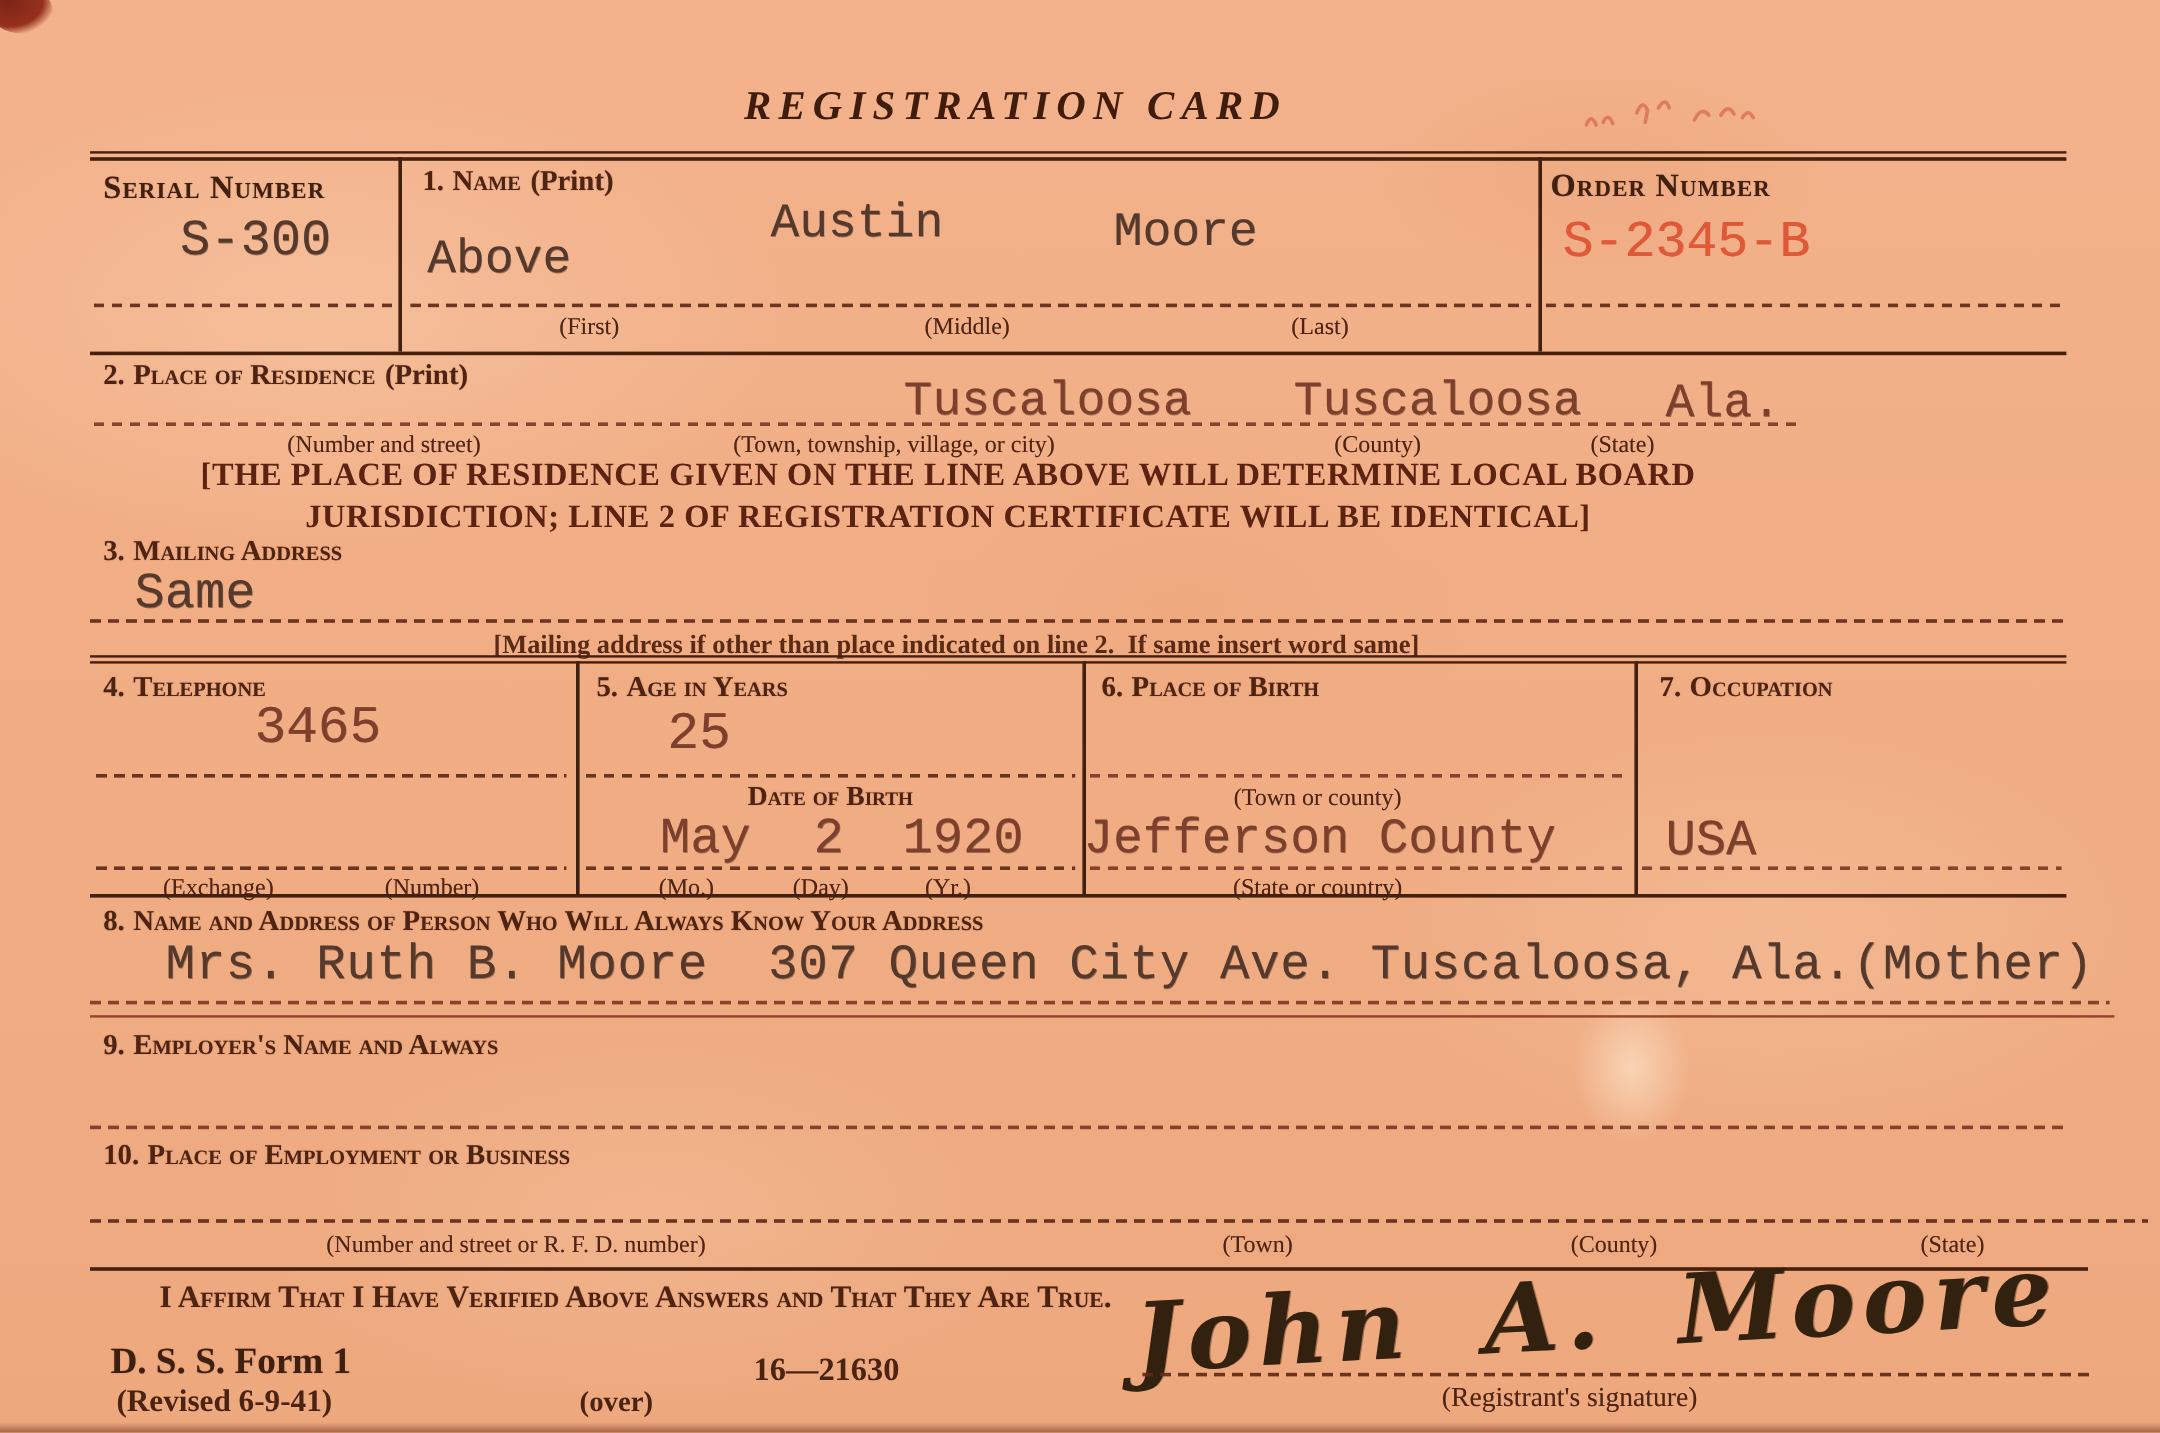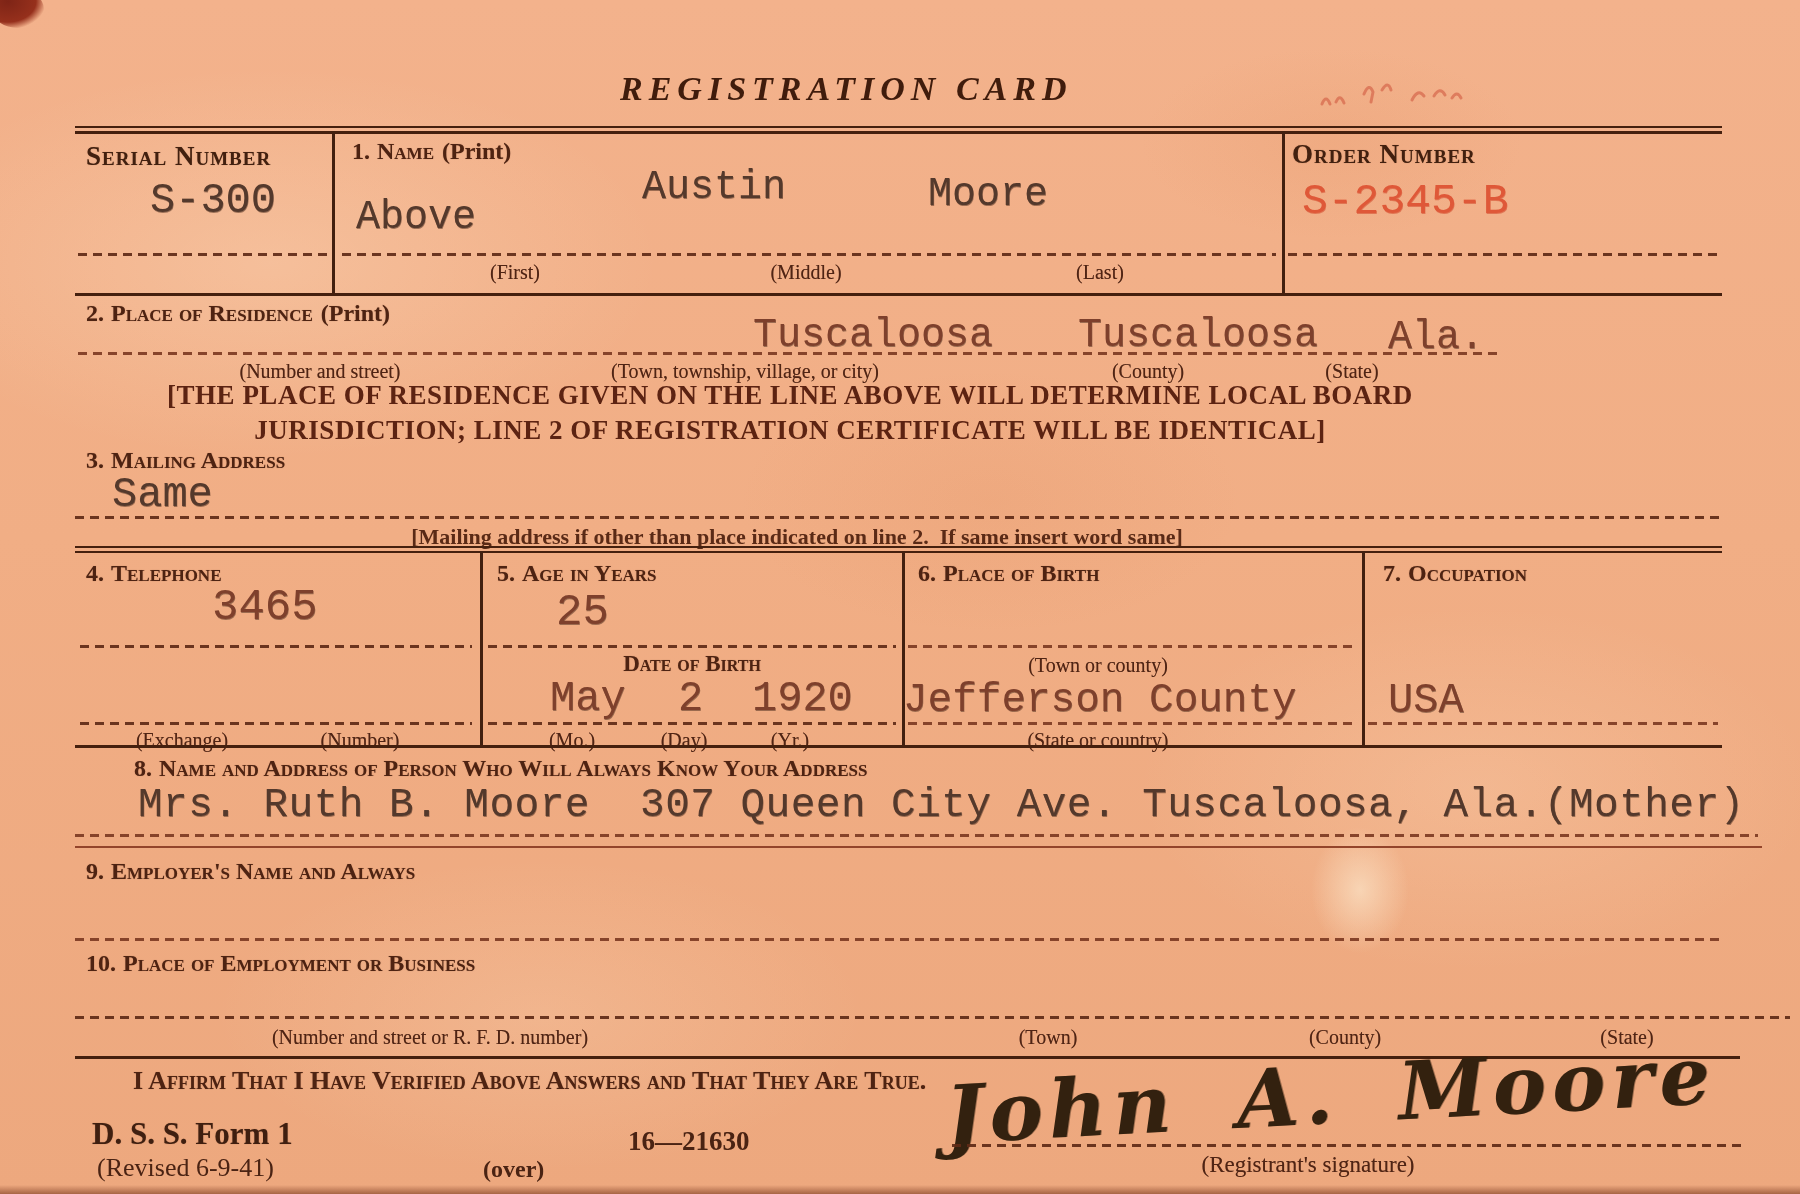--- a/index.html
+++ b/index.html
@@ -79,21 +79,21 @@
   <div class="abs typed" style="left:642px;top:168px;">Austin</div>
   <div class="abs typed" style="left:928px;top:175px;">Moore</div>
 
   <div class="abs lbl heavy sc" style="left:1292px;top:139px;">Order Number</div>
   <div class="abs typed t-orange" style="left:1302px;top:180px;font-size:43px;">S-2345-B</div>
 
   <div class="abs dash" style="left:78px;top:253px;width:250px;"></div>
   <div class="abs dash" style="left:342px;top:253px;width:934px;"></div>
   <div class="abs dash" style="left:1288px;top:253px;width:432px;"></div>
 
-  <div class="abs cap ctr" style="left:515px;top:261px;">(First)</div>
+  <div class="abs cap ctr" style="left:491px;top:261px;">(First)</div>
   <div class="abs cap ctr" style="left:806px;top:261px;">(Middle)</div>
   <div class="abs cap ctr" style="left:1100px;top:261px;">(Last)</div>
 
   <div class="abs hline" style="left:75px;top:293px;width:1647px;"></div>
 
   <div class="abs lbl" style="left:86px;top:300px;">
     <span class="num">2.</span><span class="sc">Place of Residence</span><span class="suffix">(Print)</span>
   </div>
   <div class="abs typed t-red" style="left:753px;top:316px;">Tuscaloosa</div>
   <div class="abs typed t-red" style="left:1078px;top:316px;">Tuscaloosa</div>
@@ -159,21 +159,21 @@
 
   <div class="abs cap ctr" style="left:182px;top:729px;">(Exchange)</div>
   <div class="abs cap ctr" style="left:360px;top:729px;">(Number)</div>
   <div class="abs cap ctr" style="left:572px;top:729px;">(Mo.)</div>
   <div class="abs cap ctr" style="left:684px;top:729px;">(Day)</div>
   <div class="abs cap ctr" style="left:790px;top:729px;">(Yr.)</div>
   <div class="abs cap ctr" style="left:1098px;top:729px;">(State or country)</div>
 
   <div class="abs hline" style="left:75px;top:745px;width:1647px;"></div>
 
-  <div class="abs lbl" style="left:86px;top:755px;margin-left:48px;">
+  <div class="abs lbl" style="left:86px;top:755px;">
     <span class="num">8.</span><span class="sc">Name and Address of Person Who Will Always Know Your Address</span>
   </div>
   <div class="abs typed" style="left:138px;top:785px;font-size:41px;letter-spacing:.5px;">Mrs. Ruth B. Moore  307 Queen City Ave. Tuscaloosa, Ala.(Mother)</div>
   <div class="abs dash dash-red" style="left:75px;top:834px;width:1683px;"></div>
   <div class="abs hline-red" style="left:75px;top:846px;width:1687px;"></div>
 
   <div class="abs lbl" style="left:86px;top:858px;">
     <span class="num">9.</span><span class="sc">Employer's Name and Always</span>
   </div>
   <div class="abs dash dash-red" style="left:75px;top:938px;width:1647px;"></div>
@@ -188,17 +188,17 @@
   <div class="abs cap ctr" style="left:1627px;top:1026px;">(State)</div>
   <div class="abs hline" style="left:75px;top:1056px;width:1665px;"></div>
 
   <div class="abs lbl sc" style="left:133px;top:1066px;font-size:26px;">I Affirm That I Have Verified Above Answers and That They Are True.</div>
 
   <div class="abs signature" style="left:945px;top:1048px;">John A. Moore</div>
   <div class="abs dash" style="left:952px;top:1144px;width:790px;"></div>
   <div class="abs cap ctr" style="left:1308px;top:1152px;font-size:23px;">(Registrant's signature)</div>
 
   <div class="abs lbl" style="left:92px;top:1116px;font-size:31px;color:#3f1f10;">D. S. S. Form 1</div>
-  <div class="abs" style="left:97px;top:1153px;font-size:26px;color:#4a2313;font-weight:normal;">(Revised 6-9-41)</div>
+  <div class="abs" style="left:97px;top:1153px;font-size:26px;color:#4a2313;font-weight:bold;">(Revised 6-9-41)</div>
   <div class="abs" style="left:483px;top:1156px;font-size:24px;color:#4a2313;font-weight:bold;">(over)</div>
   <div class="abs" style="left:628px;top:1126px;font-size:27px;color:#4a2313;font-weight:bold;">16—21630</div>
 
 </div>
 
 </body></html>

